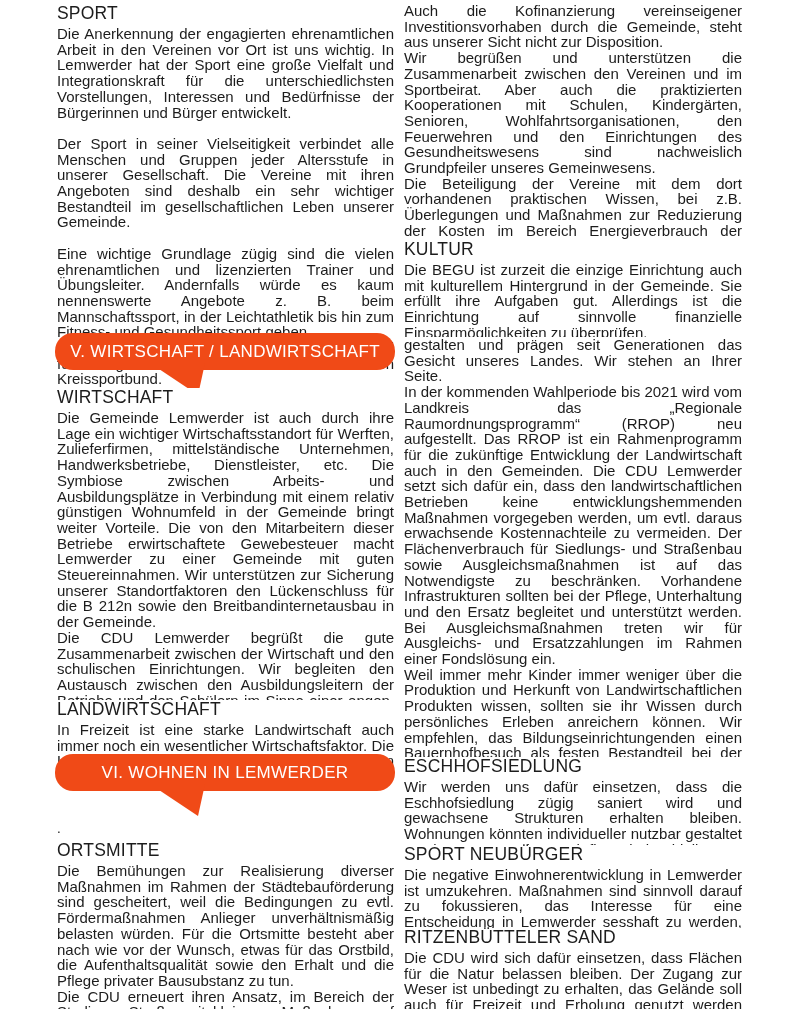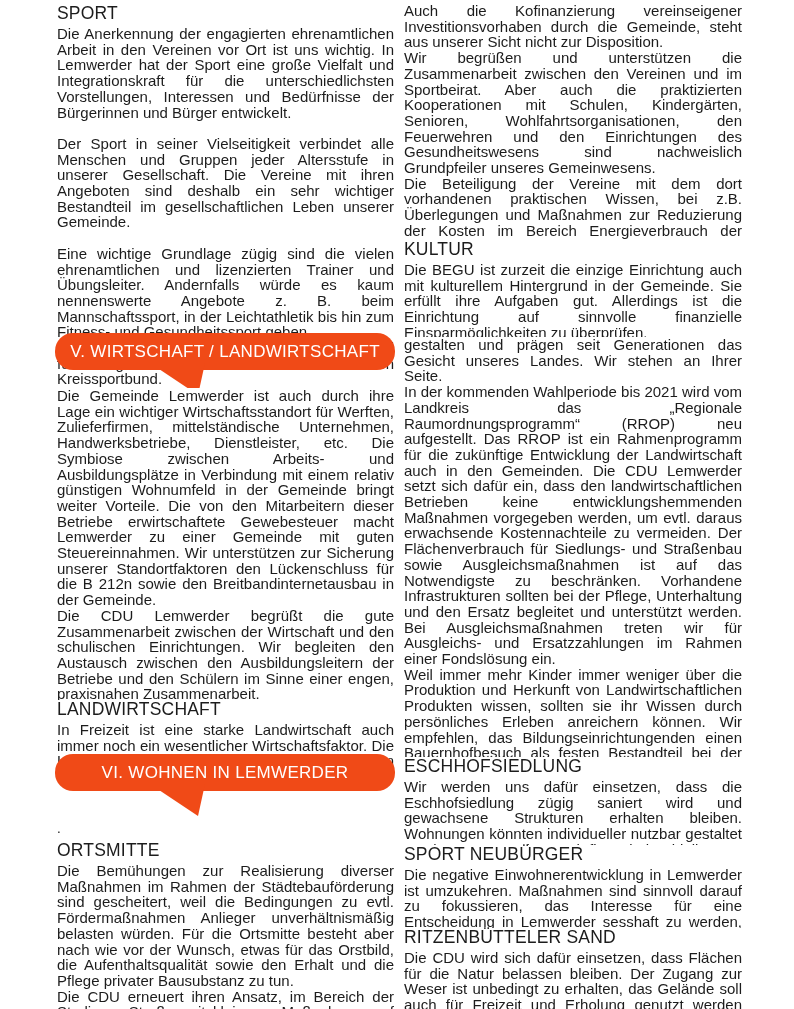--- a/index.html
+++ b/index.html
@@ -67,20 +67,21 @@
 
   <div class="bubble" style="top:333px">
     <svg width="340" height="66" viewBox="0 0 340 66">
       <rect x="0" y="0" width="340" height="37" rx="18" ry="18" style="fill:var(--accent)"></rect>
       <polygon points="95,30 150,30 143,62" style="fill:var(--accent)"></polygon>
     </svg>
     <span class="bubble-label">V. WIRTSCHAFT / LANDWIRTSCHAFT</span>
   </div>
 
   <section class="sec col-l" style="top:388px">
+    <div class="h">WIRTSCHAFT</div>
     <p class="b">Die Gemeinde Lemwerder ist auch durch ihre Lage ein wichtiger Wirtschaftsstandort für Werften, Zulieferfirmen, mittelständische Unternehmen, Handwerksbetriebe, Dienstleister, etc. Die Symbiose zwischen Arbeits- und Ausbildungsplätze in Verbindung mit einem relativ günstigen Wohnumfeld in der Gemeinde bringt weiter Vorteile. Die von den Mitarbeitern dieser Betriebe erwirtschaftete Gewebesteuer macht Lemwerder zu einer Gemeinde mit guten Steuereinnahmen. Wir unterstützen zur Sicherung unserer Standortfaktoren den Lückenschluss für die B 212n sowie den Breitbandinternetausbau in der Gemeinde.</p>
     <p class="b">Die CDU Lemwerder begrüßt die gute Zusammenarbeit zwischen der Wirtschaft und den schulischen Einrichtungen. Wir begleiten den Austausch zwischen den Ausbildungsleitern der Betriebe und den Schülern im Sinne einer engen, praxisnahen Zusammenarbeit.</p>
   </section>
 
   <section class="sec col-l" style="top:700px">
     <div class="h">LANDWIRTSCHAFT</div>
     <p class="b">In Freizeit ist eine starke Landwirtschaft auch immer noch ein wesentlicher Wirtschaftsfaktor. Die Landwirte versorgen uns mit lebensnotwendigen Produkten und sie</p>
   </section>
 
   <div class="bubble" style="top:754px">

